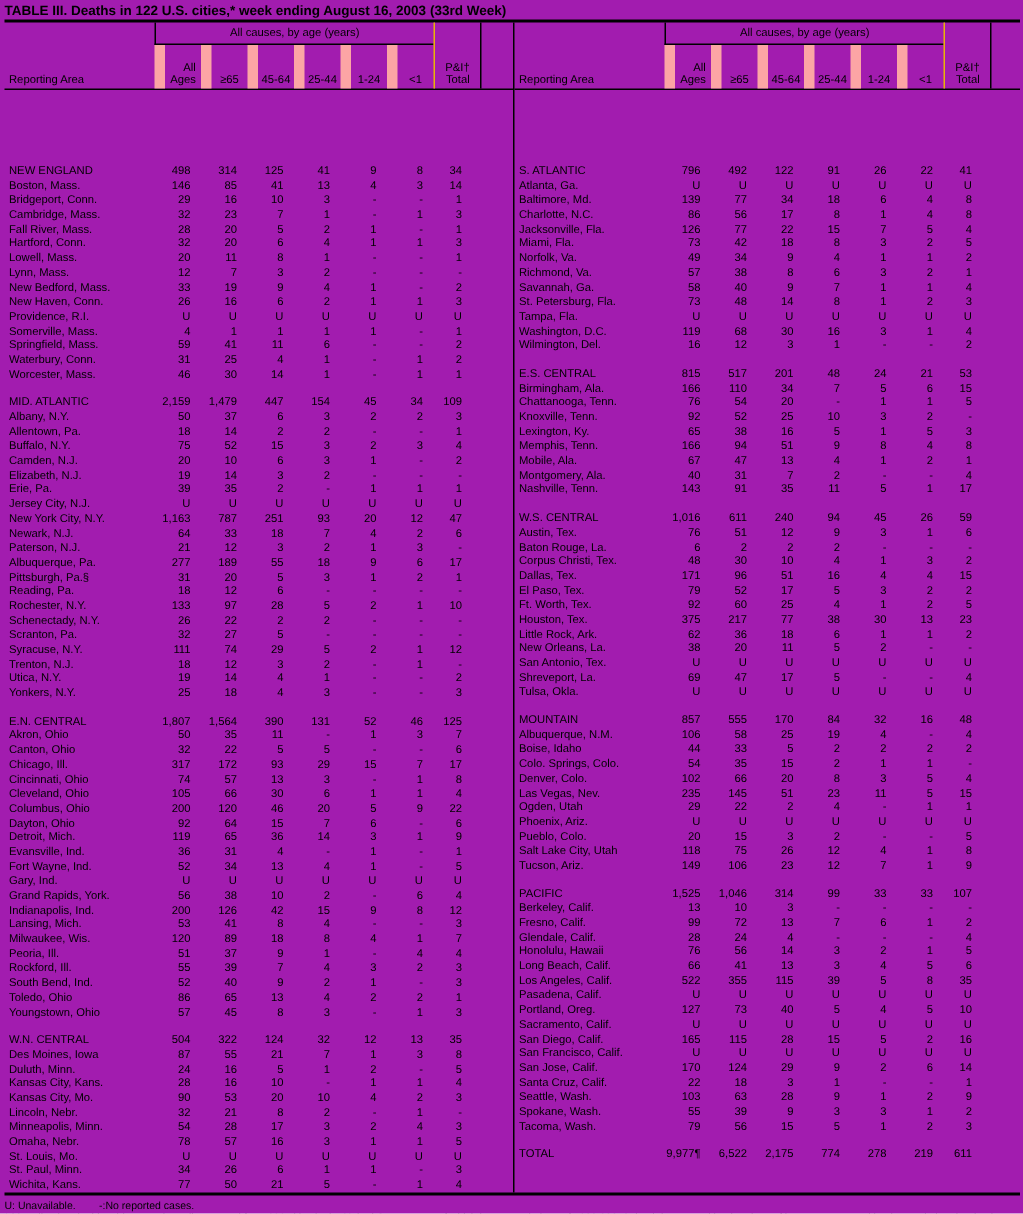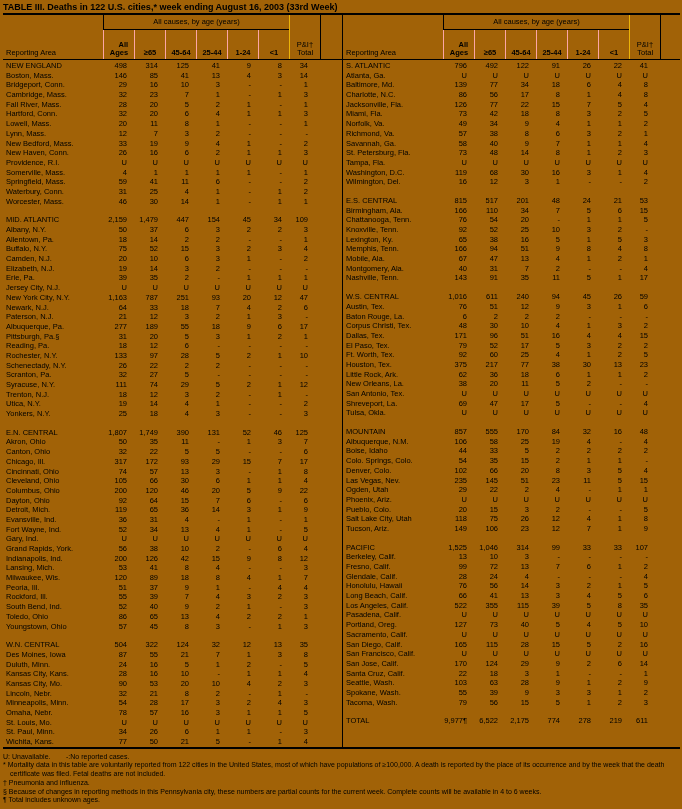--- a/index.html
+++ b/index.html
@@ -1,36 +1,36 @@
 <!DOCTYPE html>
 <html><head>
 <meta charset="utf-8">
 <style>
   html,body { margin:0; padding:0; background:#fff; }
   .page {
     width:682px; height:809px; box-sizing:border-box;
-    padding:2px 2px 0 3px; background:#a16207; color:#000;
+    padding:2px 2px 0 3px; background:#a21caf; color:#000;
     font-family:"Liberation Sans", sans-serif; overflow:hidden;
   }
   .title { font-size:9px; font-weight:bold; line-height:10px; white-space:nowrap; }
   .table { margin-top:1px; border-top:2px solid #000; border-bottom:2px solid #000; display:flex; align-items:stretch; }
   .panel { width:339px; box-sizing:border-box; }
   .panel.right { width:338px; border-left:1px solid #000; }
   .phead {
     display:grid; grid-template-columns:100px repeat(6,31px) 32px;
     grid-template-rows:15px 29px; border-bottom:1px solid #000;
     font-size:7.5px; box-sizing:border-box;
   }
   .hc { display:flex; align-items:flex-end; justify-content:center; text-align:right;
         white-space:pre-line; line-height:8px; padding-bottom:2px; box-sizing:border-box; }
   .hc.ra { justify-content:flex-start; text-align:left; padding-left:3px;margin-top:12px; }
   .hc.span-cell { border-left:1px solid #000; border-bottom:1px solid #000; align-items:center; padding-bottom:0; }
-  .hc.age { border-left:1px solid #fca5a5;font-weight:bold; }
+  .hc.age { border-left:7px solid #fca5a5; }
   .hc.pni-cell { border-left:1px solid #eab308; border-right:1px solid #000; }
-  .tbody { padding-top:1px; font-size:7.5px; }
+  .tbody { padding-top:1px; font-size:7.5px;margin-top:48px; }
   .section + .section { margin-top:9px; }
   .trow { display:grid; grid-template-columns:100px repeat(6,31px) 32px; height:9.7px; line-height:9.7px; }
   .cname { padding-left:3px; white-space:nowrap; }
   .num { text-align:right; padding-right:7px; }
   .num.pni { padding-right:13px; }
   .footnotes { margin-top:4px; font-size:7px; line-height:8.7px; }
   .fn { padding-left:7px; text-indent:-7px; }
   .fn.key { padding-left:0; text-indent:0; }
 </style>
 </head>
@@ -415,21 +415,21 @@
               <span class="num">3</span>
               <span class="num">-</span>
               <span class="num">-</span>
               <span class="num pni">3</span>
             </div>
           </div>
           <div class="section">
             <div class="trow">
               <span class="cname">E.N. CENTRAL</span>
               <span class="num">1,807</span>
-              <span class="num">1,749</span>
+              <span class="num">1,564</span>
               <span class="num">390</span>
               <span class="num">131</span>
               <span class="num">52</span>
               <span class="num">46</span>
               <span class="num pni">125</span>
             </div>
             <div class="trow">
               <span class="cname">Akron, Ohio</span>
               <span class="num">50</span>
               <span class="num">35</span>

